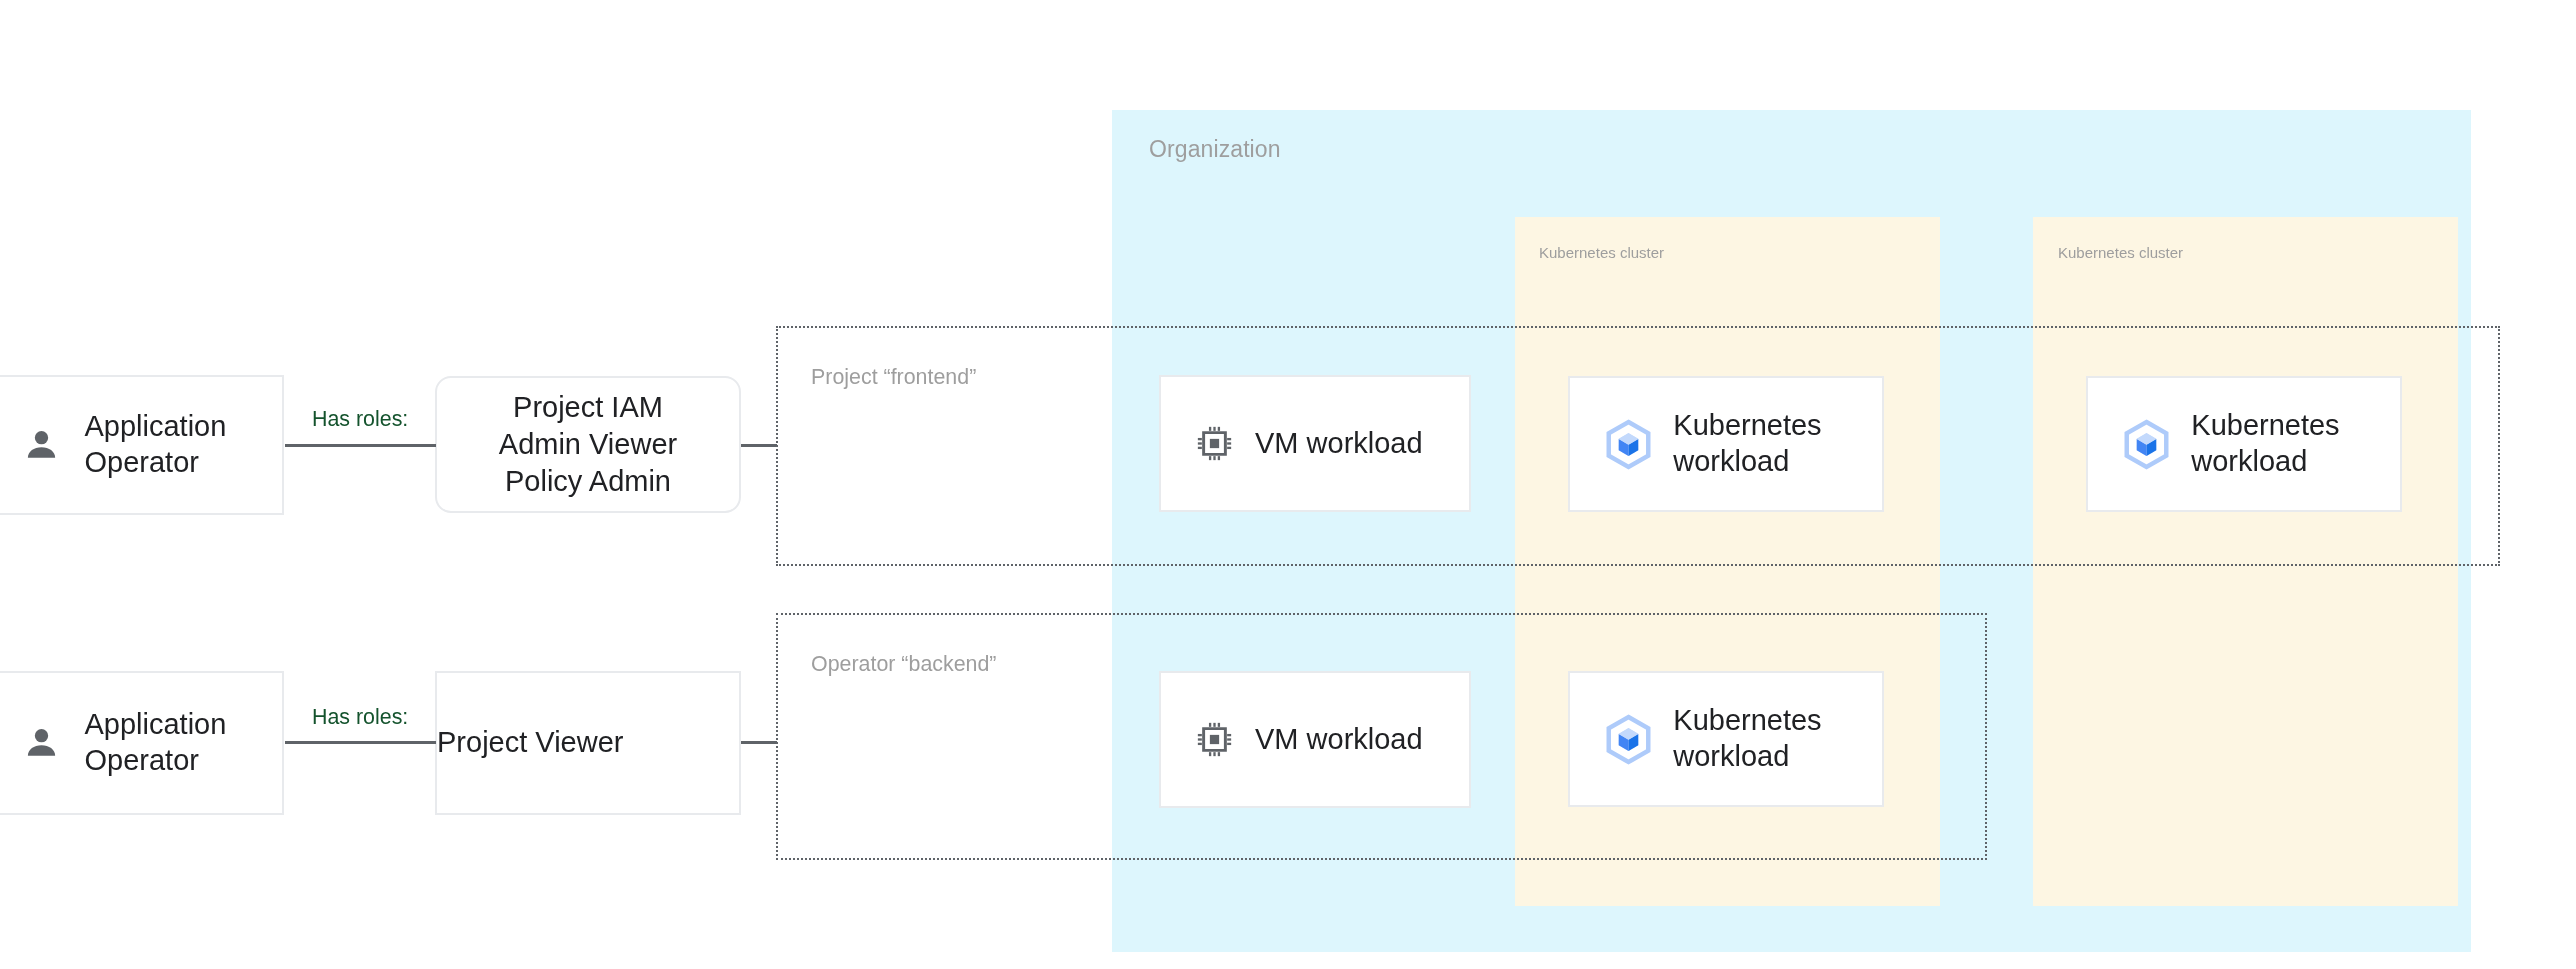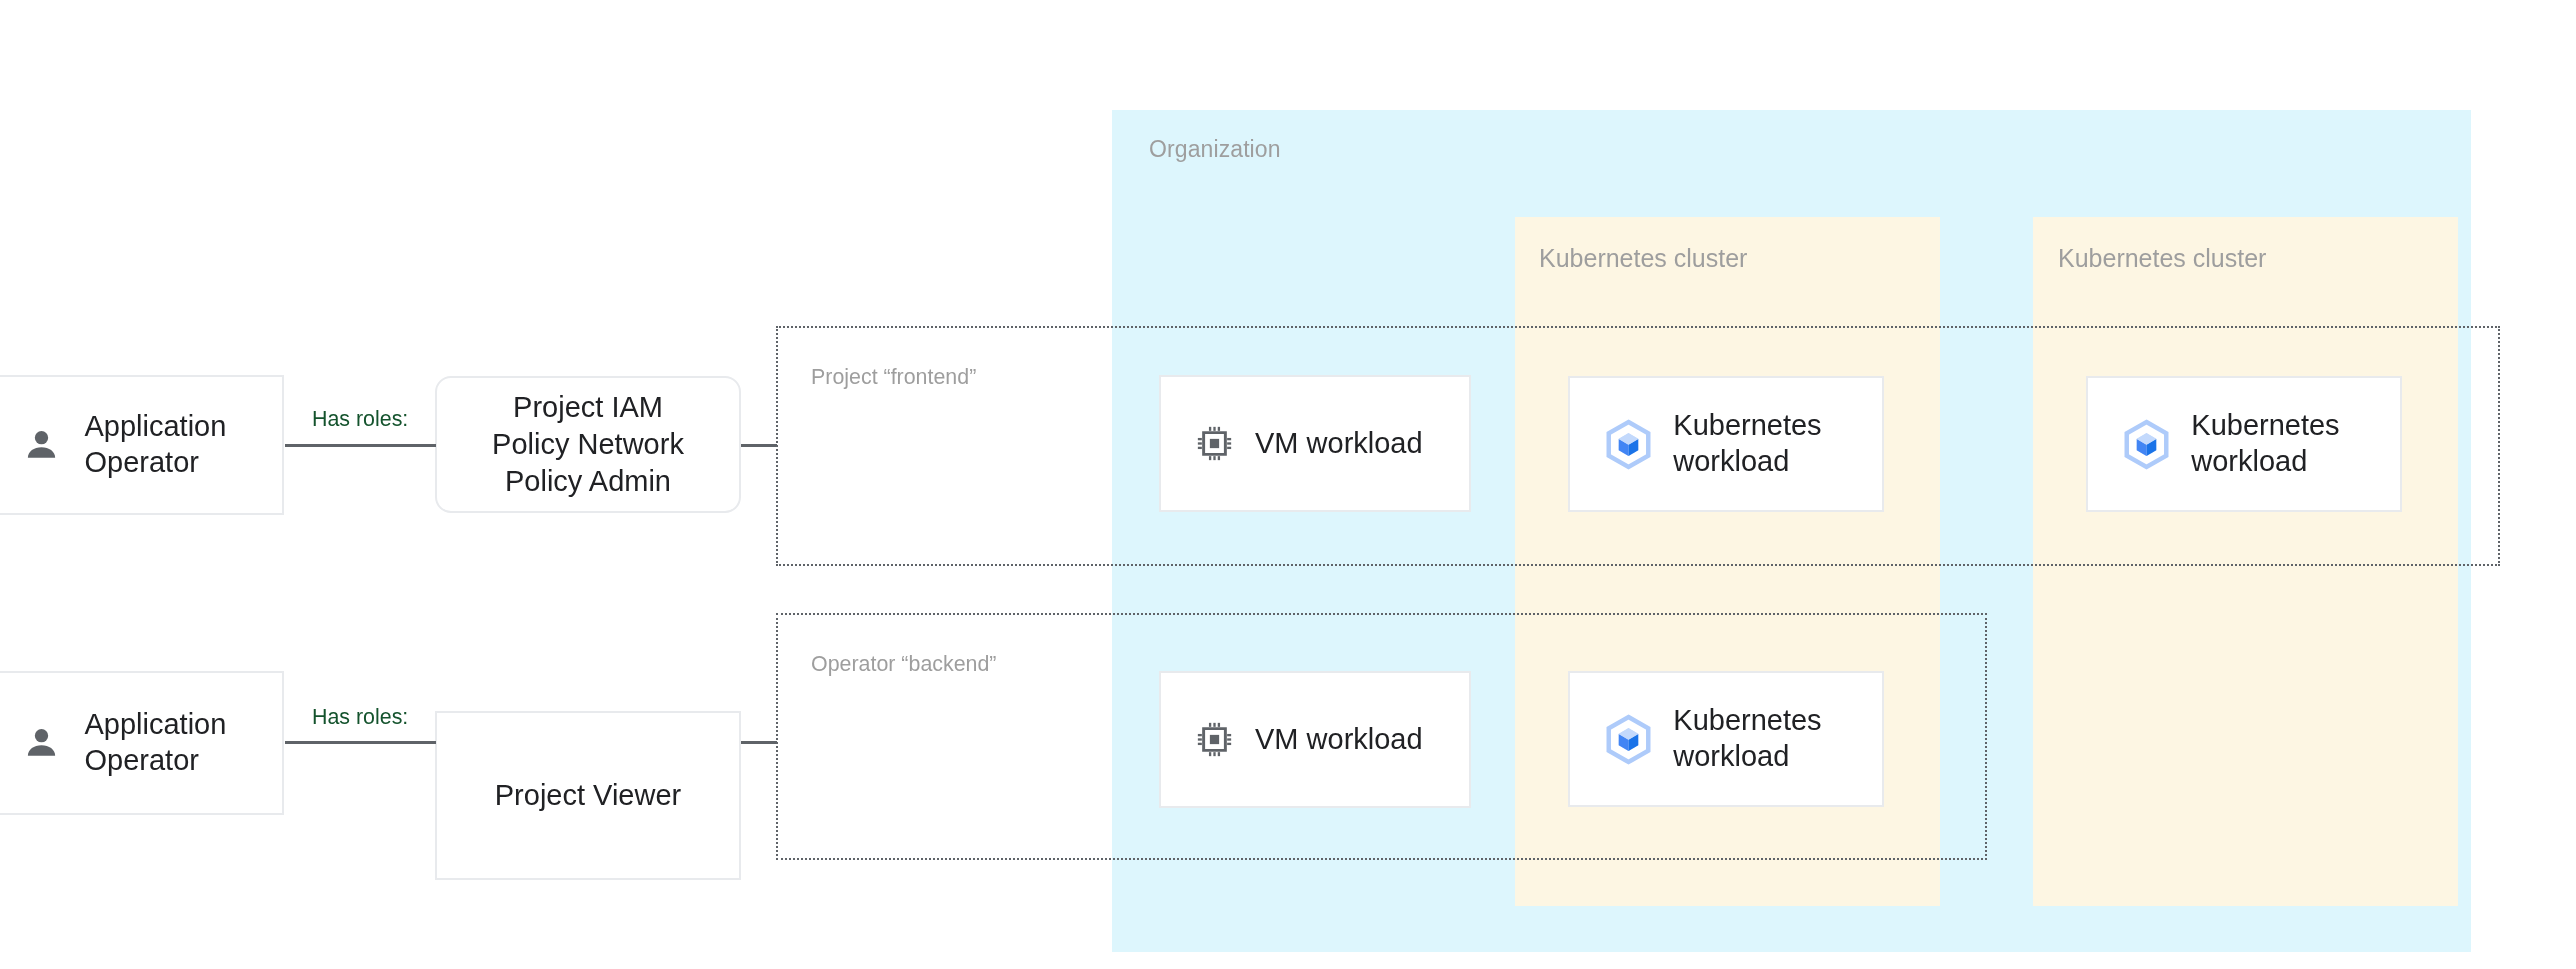--- a/index.html
+++ b/index.html
@@ -8,21 +8,21 @@
 
   #stage{position:absolute;left:0;top:8px;width:2576px;height:970px;padding-left:14px;}
 
   
   .org-panel{position:absolute;left:1112px;top:102px;width:1359px;height:842px;
              background:#ddf6fd;}
   .org-label{position:absolute;left:1149px;top:128px;font-size:23px;color:#9e9e9e;
              letter-spacing:0.1px;white-space:nowrap;}
 
   .cluster{position:absolute;background:#fdf6e3;}
-  .cluster-label{position:absolute;font-size:25px;color:#9e9e9e;white-space:nowrap;}
+  .cluster-label{position:absolute;font-size:15px;color:#9e9e9e;white-space:nowrap;}
   #cluster-a{left:1515px;top:209px;width:425px;height:689px;}
   #cluster-a-label{left:1539px;top:236px;}
   #cluster-b{left:2033px;top:209px;width:425px;height:689px;}
   #cluster-b-label{left:2058px;top:236px;}
 
   
   .project-box{position:absolute;border:2.8px dotted #5f6368;background:transparent;}
   #project-frontend{left:776px;top:318px;width:1720px;height:236px;}
   #project-backend{left:776px;top:605px;width:1207px;height:243px;}
   .project-label{position:absolute;font-size:21.4px;color:#9e9e9e;white-space:nowrap;}
@@ -32,21 +32,21 @@
   
   .card{position:absolute;background:#ffffff;border:2.1px solid #e8eaed;
         display:flex;align-items:center;box-sizing:border-box;}
   .card-icon{flex:0 0 auto;display:flex;align-items:center;justify-content:center;}
   .card-text{font-size:29px;color:#202124;line-height:1.24;}
 
   
   #actor-1{left:-28px;top:367px;width:312px;height:140px;padding-left:48px;gap:23.5px;}
   #actor-2{left:-28px;top:663px;width:312px;height:144px;padding-left:48px;gap:23.5px;}
   #role-1{left:435px;top:368px;width:306px;height:137px;justify-content:center;border-radius:16px;}
-  #role-2{left:435px;top:663px;width:306px;height:169px;justify-content:center;margin-top:40px;}
+  #role-2{left:435px;top:663px;width:306px;height:144px;justify-content:flex-start;}
   .role-text{font-size:29px;color:#202124;line-height:1.28;text-align:center;}
 
   
   #wl-vm-1{left:1159px;top:367px;width:312px;height:137px;padding-left:35px;gap:22px;}
   #wl-k8s-1{left:1568px;top:368px;width:316px;height:136px;padding-left:33px;gap:19.3px;}
   #wl-k8s-2{left:2086px;top:368px;width:316px;height:136px;padding-left:33px;gap:19.3px;}
   #wl-vm-2{left:1159px;top:663px;width:312px;height:137px;padding-left:35px;gap:22px;}
   #wl-k8s-3{left:1568px;top:663px;width:316px;height:136px;padding-left:33px;gap:19.3px;}
 
   
@@ -97,21 +97,21 @@
         <circle cx="12" cy="7.2" r="4.1" fill="#5f6368"></circle>
         <path d="M3.6 19.6c0-4.1 3.8-6.6 8.4-6.6s8.4 2.5 8.4 6.6z" fill="#5f6368"></path>
       </svg>
     </span>
     <span class="card-text">Application Operator</span>
   </div>
 
   <div class="card z-cards" id="role-1">
     <span class="role-text">
       <span>Project IAM</span><br>
-      <span>Policy Network</span><br>
+      <span>Admin Viewer</span><br>
       <span>Policy Admin</span>
     </span>
   </div>
 
   <div class="card z-cards" id="actor-2">
     <span class="card-icon">
       <svg width="39" height="39" viewBox="0 0 24 24" aria-hidden="true">
         <circle cx="12" cy="7.2" r="4.1" fill="#5f6368"></circle>
         <path d="M3.6 19.6c0-4.1 3.8-6.6 8.4-6.6s8.4 2.5 8.4 6.6z" fill="#5f6368"></path>
       </svg>

